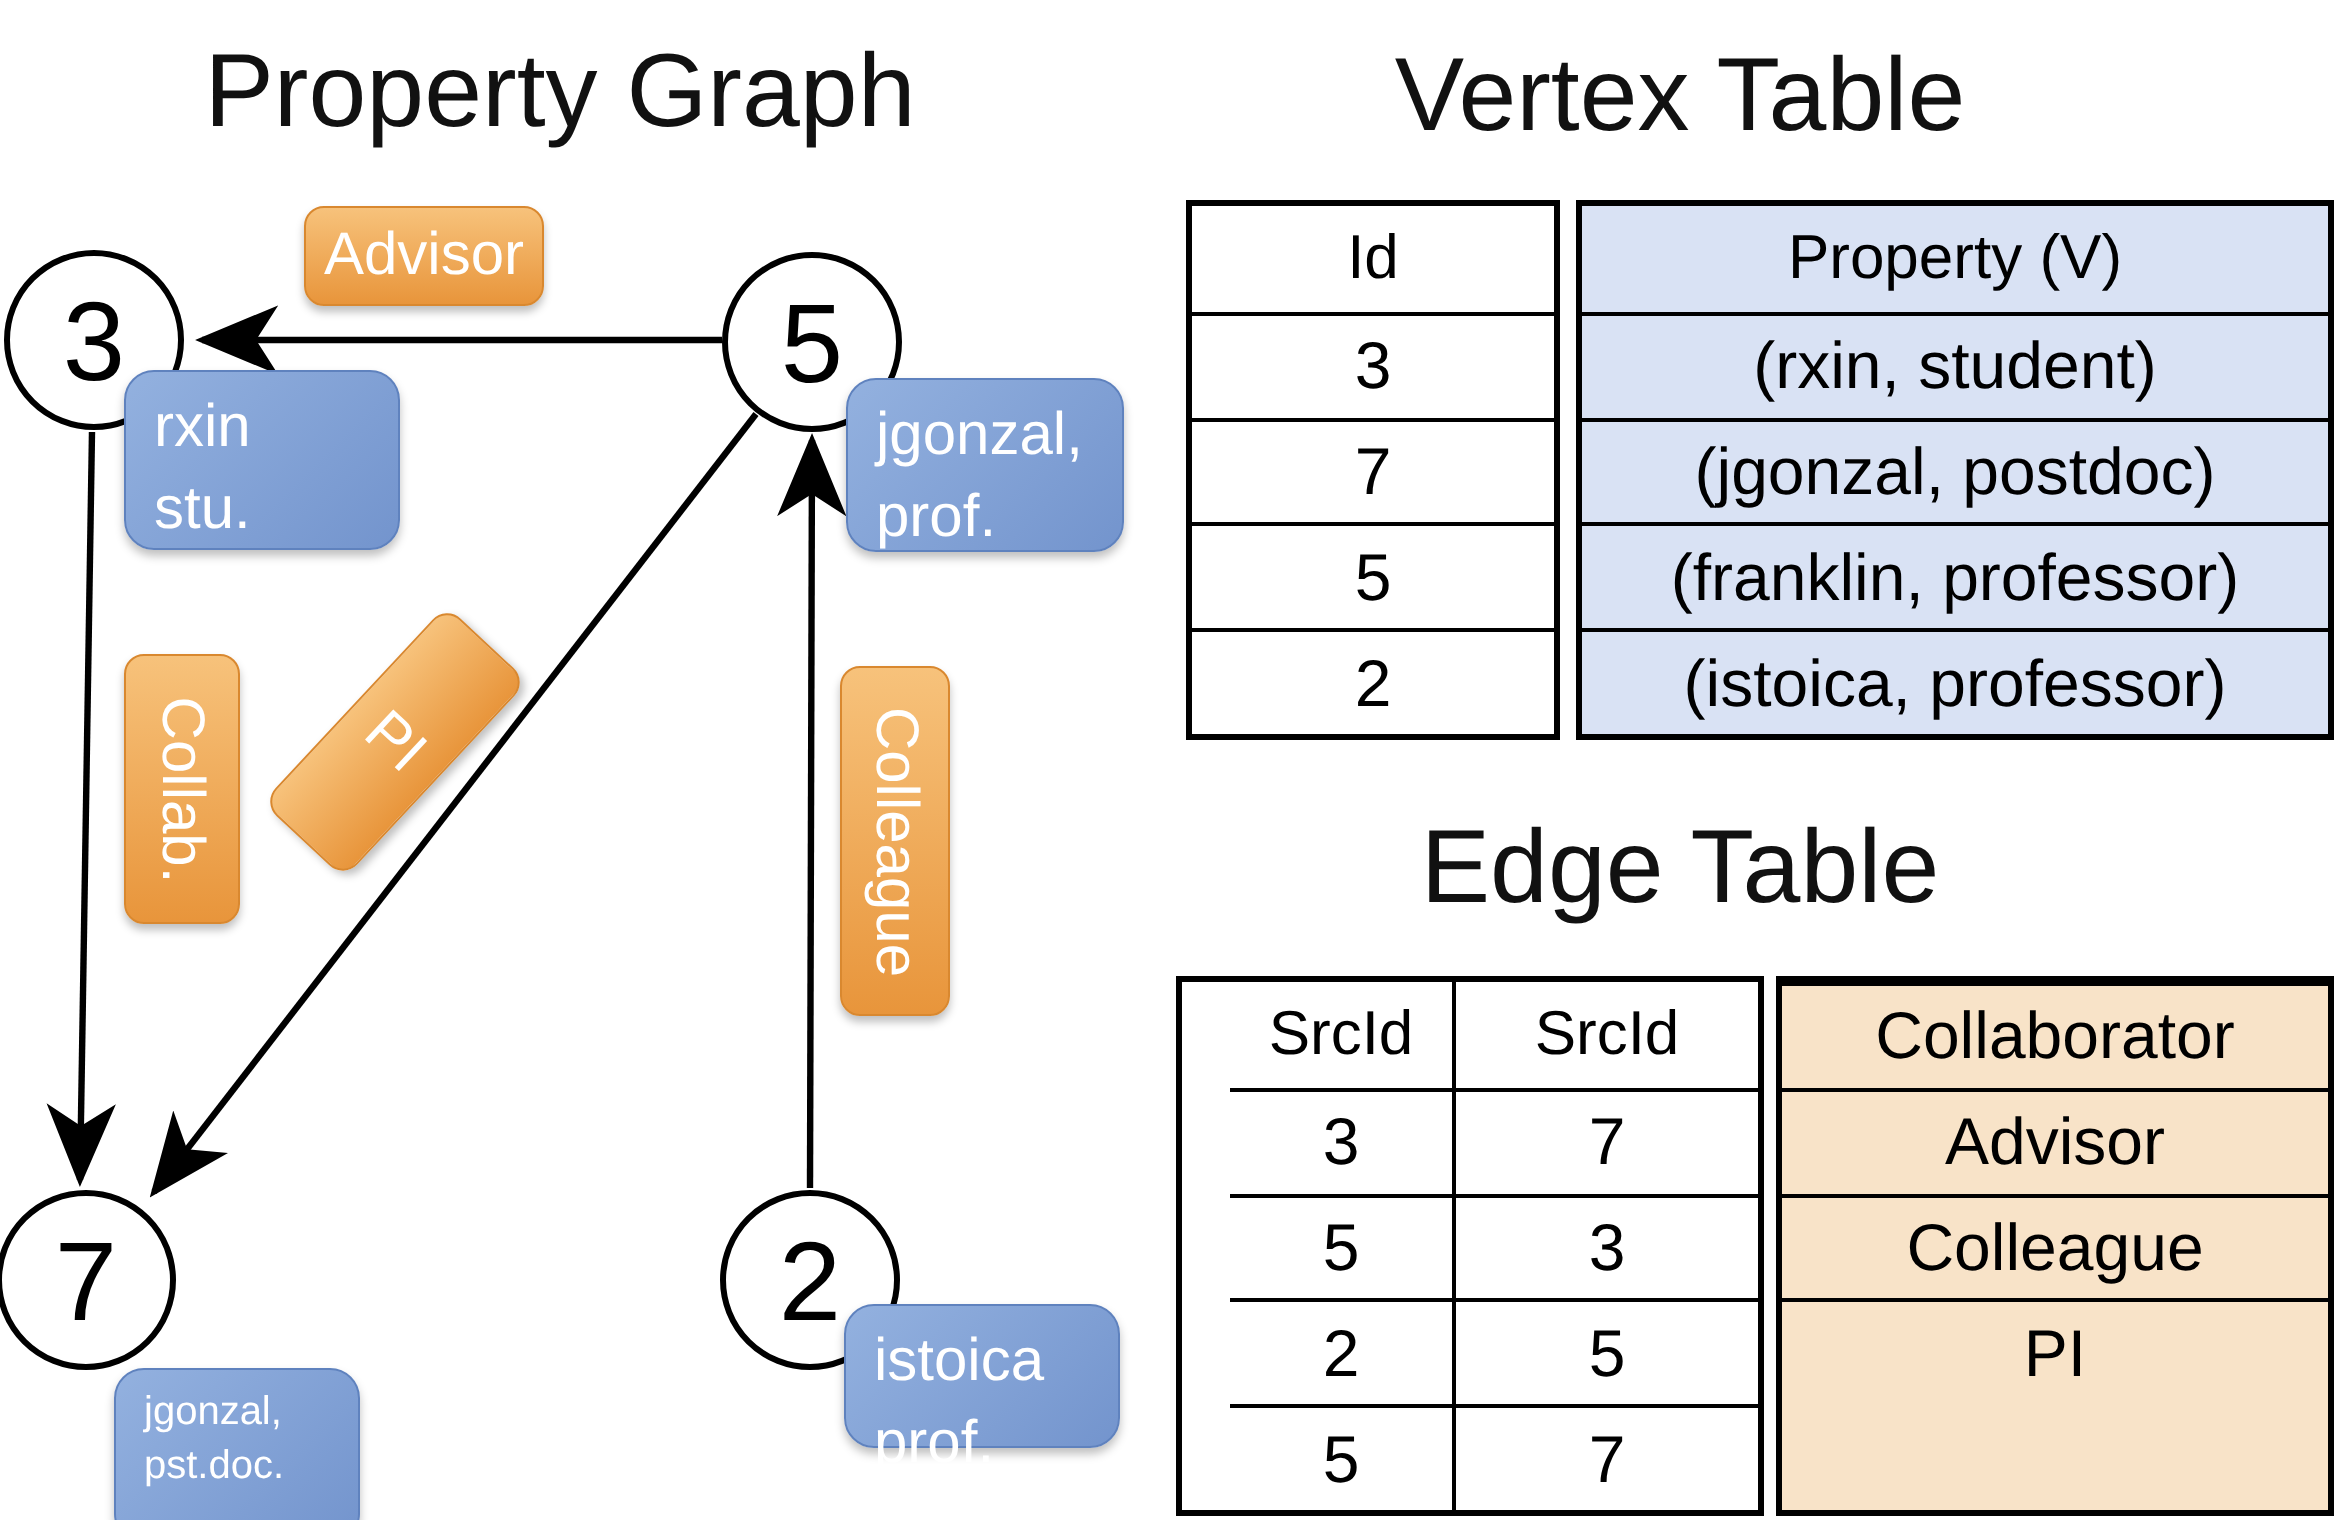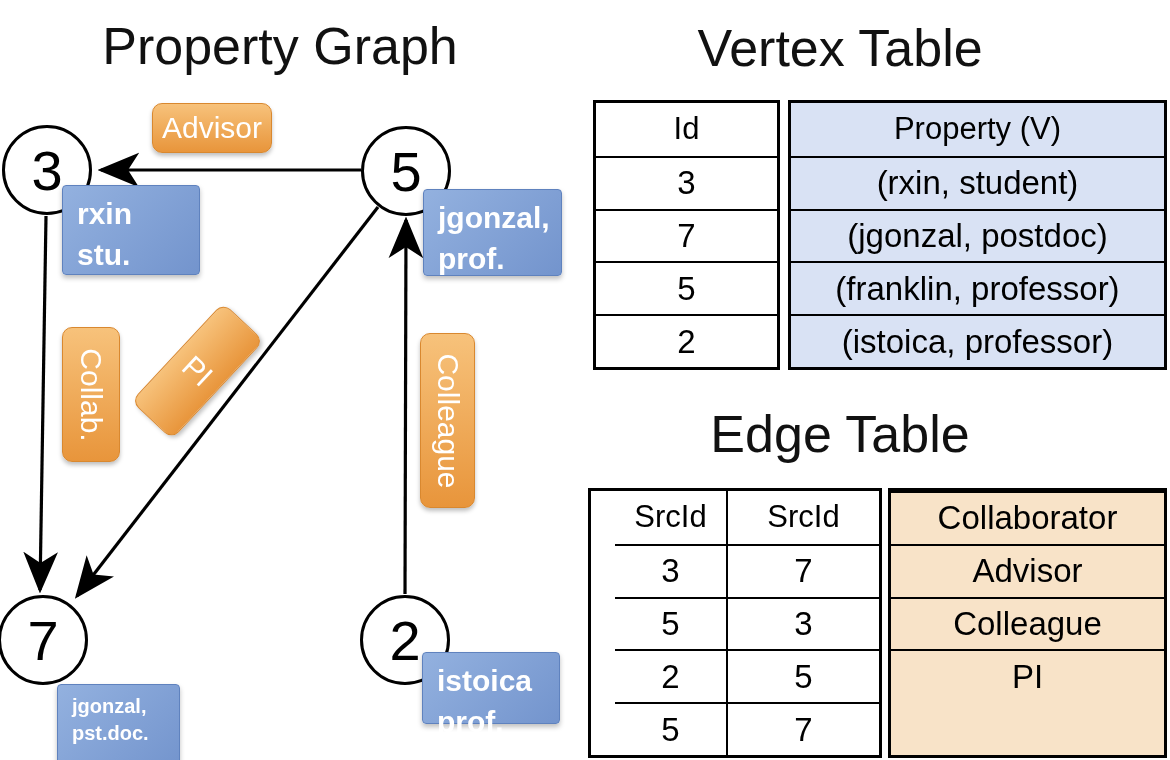--- a/index.html
+++ b/index.html
@@ -46,25 +46,25 @@
     z-index:4; white-space:nowrap;
   }
   #label-advisor   { left:152px; top:103px; width:120px; height:50px; }
   #label-collab    { left:62px;  top:327px; width:58px;  height:135px; }
   #label-colleague { left:420px; top:333px; width:55px;  height:175px; }
   #label-pi        { left:130px; top:343px; width:135px; height:56px; transform:rotate(-47deg); }
   .rot90 { transform:rotate(90deg); }
 
   
   .vlabel {
-    position:absolute; border-radius:4px;
+    position:absolute; border-radius:15px;
     background:linear-gradient(135deg,#93b1df,#7394cd);
     border:1.5px solid #5f82be;
     box-shadow:0 3px 5px rgba(0,0,0,0.25);
-    color:#fff; font-size:30px; font-weight:700;
+    color:#fff; font-size:30px; font-weight:400;
     padding:8px 14px; line-height:1.35; z-index:5;
   }
   #vlabel-rxin     { left:62px;  top:185px; width:138px; height:90px; }
   #vlabel-franklin { left:423px; top:189px; width:139px; height:87px; }
   #vlabel-jgonzal  { left:57px;  top:684px; width:123px; height:88px; font-size:20px; }
   #vlabel-istoica  { left:422px; top:652px; width:138px; height:72px; }
 
   
   .tbl-box {
     position:absolute; border:3px solid #000; background:#fff;

